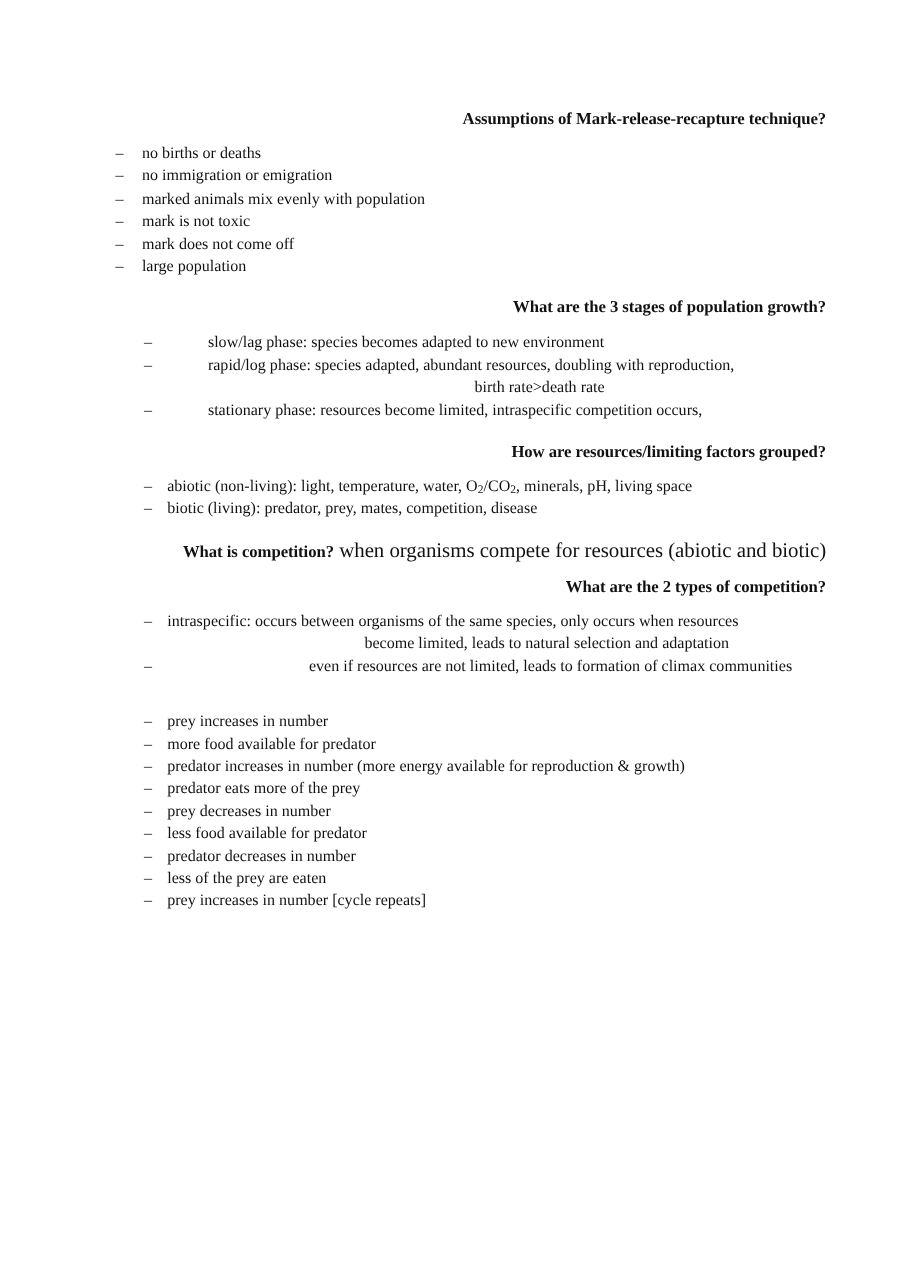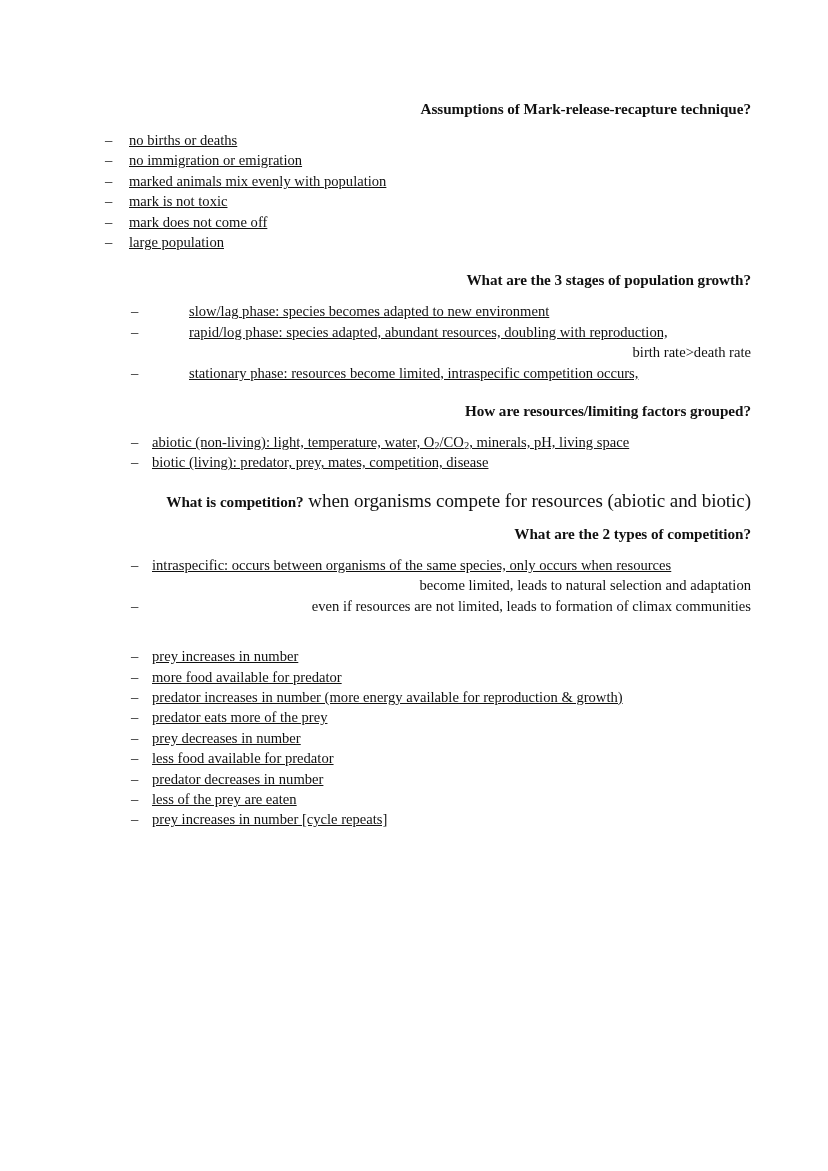--- a/index.html
+++ b/index.html
@@ -54,21 +54,20 @@
     line-height: 20.4px;
     margin: 0;
   }
   .blist li .dash {
     position: absolute;
     left: 0;
     top: 0;
   }
   .blist li .txt {
     display: block;
-    text-decoration: underline;
   }
 
   
   .indent-a {
     margin-left: 26px;
   }
   .indent-a li {
     padding-left: 24px;
   }
 
@@ -82,26 +81,26 @@
 
   
   .just li .txt {
     text-align: justify;
     margin-left: 37px;
   }
   .just li .cont {
     display: block;
     text-indent: 0;
     margin-left: 78px;
-    text-align: right;
+    text-align: center;
   }
   .comp li .cont {
     display: block;
     margin-left: 91px;
-    text-align: right;
+    text-align: center;
   }
   .comp li.inter .cont {
     margin-left: 98px;
   }
 
   
   .gap-after-heading { height: 12px; }
   .gap-between-blocks { height: 18px; }
   .gap-small { height: 13px; }
 

